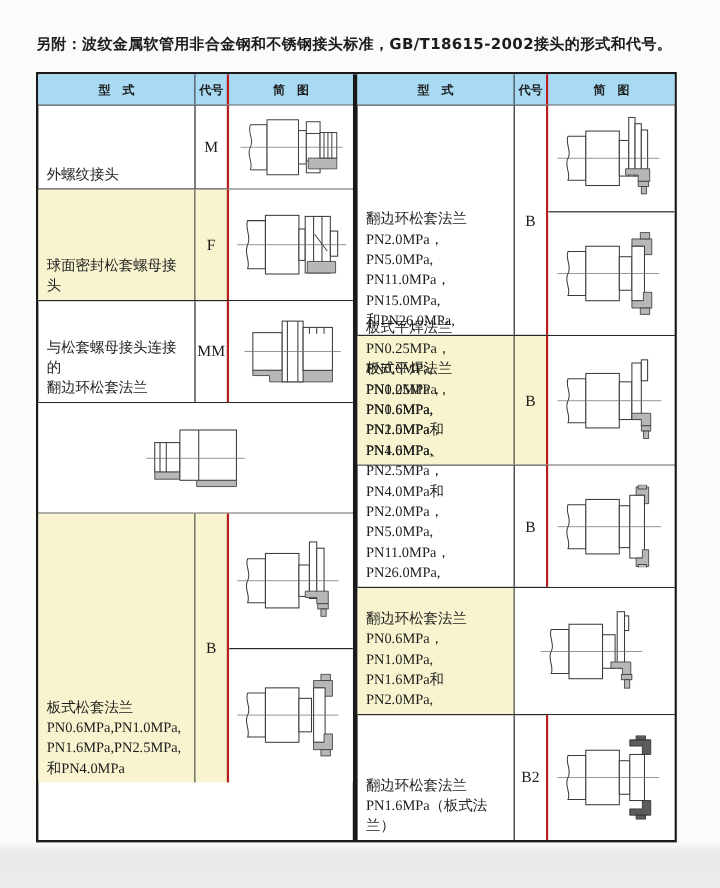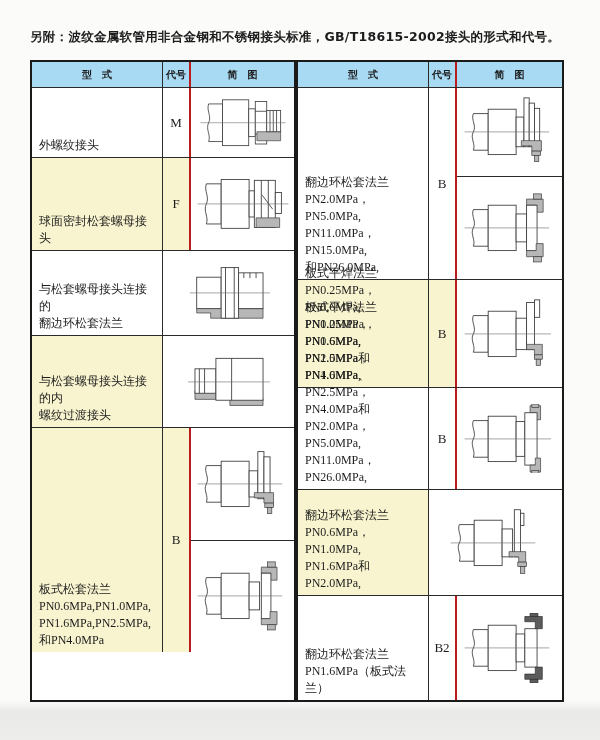--- a/index.html
+++ b/index.html
@@ -113,39 +113,38 @@
           <line class="cl" x1="3" y1="40" x2="107" y2="40"></line>
         </svg>
       </div>
     </div>
 
     <div class="row l-r3">
       <div class="cell ct">
           <div class="tx">与松套螺母接头连接的
 翻边环松套法兰</div>
         </div>
+      <div class="cell cc">
+          <span class="code">MM</span>
+        </div>
       <div class="cell cd">
         <svg class="diag" viewBox="0 0 110 80">
           <rect class="fw" x="18" y="22" width="28" height="36"></rect>
           <polygon class="gy" points="18,58 94,58 94,69 34,69 34,63 18,63"></polygon>
           <rect class="fw" x="46" y="11" width="20" height="58"></rect>
           <line class="ln" x1="51" y1="11" x2="51" y2="69"></line>
             <line class="ln" x1="61" y1="11" x2="61" y2="69"></line>
           <rect class="fw" x="66" y="17" width="28" height="41"></rect>
           <path class="ln" d="M72 17 V23 M79 17 V23 M86 17 V23"></path>
           <line class="cl" x1="10" y1="40" x2="102" y2="40"></line>
         </svg>
       </div>
     </div>
 
     <div class="row l-r4 hl">
-      <div class="cell ct">
-          <div class="tx">与松套螺母接头连接的内
-螺纹过渡接头</div>
-        </div>
       <div class="cell cd">
         <svg class="diag" viewBox="0 0 110 80">
           <polygon class="gy" points="16,50 40,50 40,60 16,60"></polygon>
           <rect class="fw" x="16" y="25" width="24" height="28"></rect>
           <path class="ln" d="M21 25 V53 M27 25 V53"></path>
           <polygon class="gy" points="56,59 94,59 94,67 56,67"></polygon>
           <rect class="fw" x="40" y="13" width="54" height="48"></rect>
           <line class="ln" x1="58" y1="13" x2="58" y2="61"></line>
           <line class="cl" x1="8" y1="40" x2="102" y2="40"></line>
         </svg>

